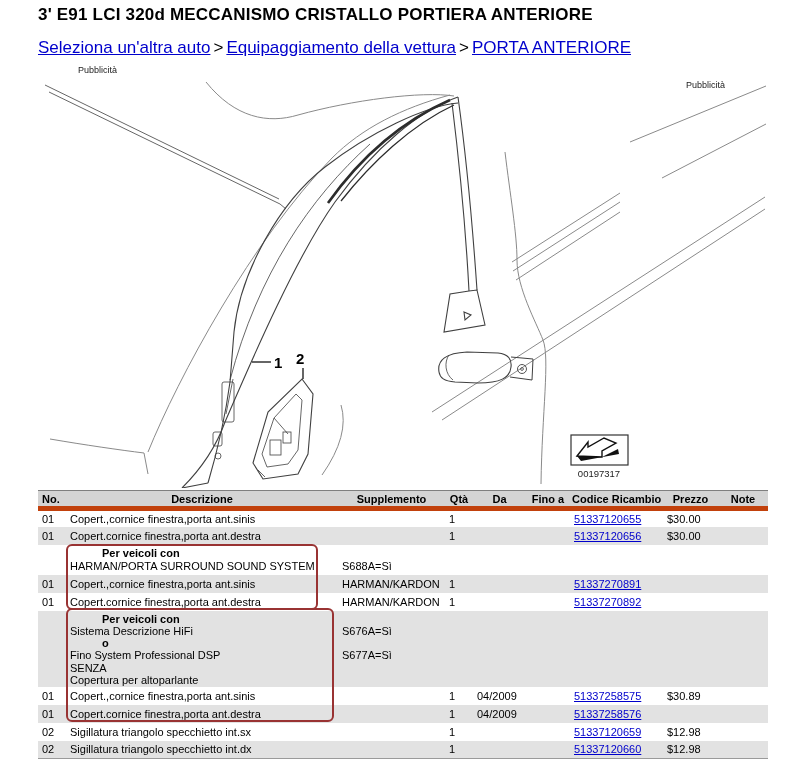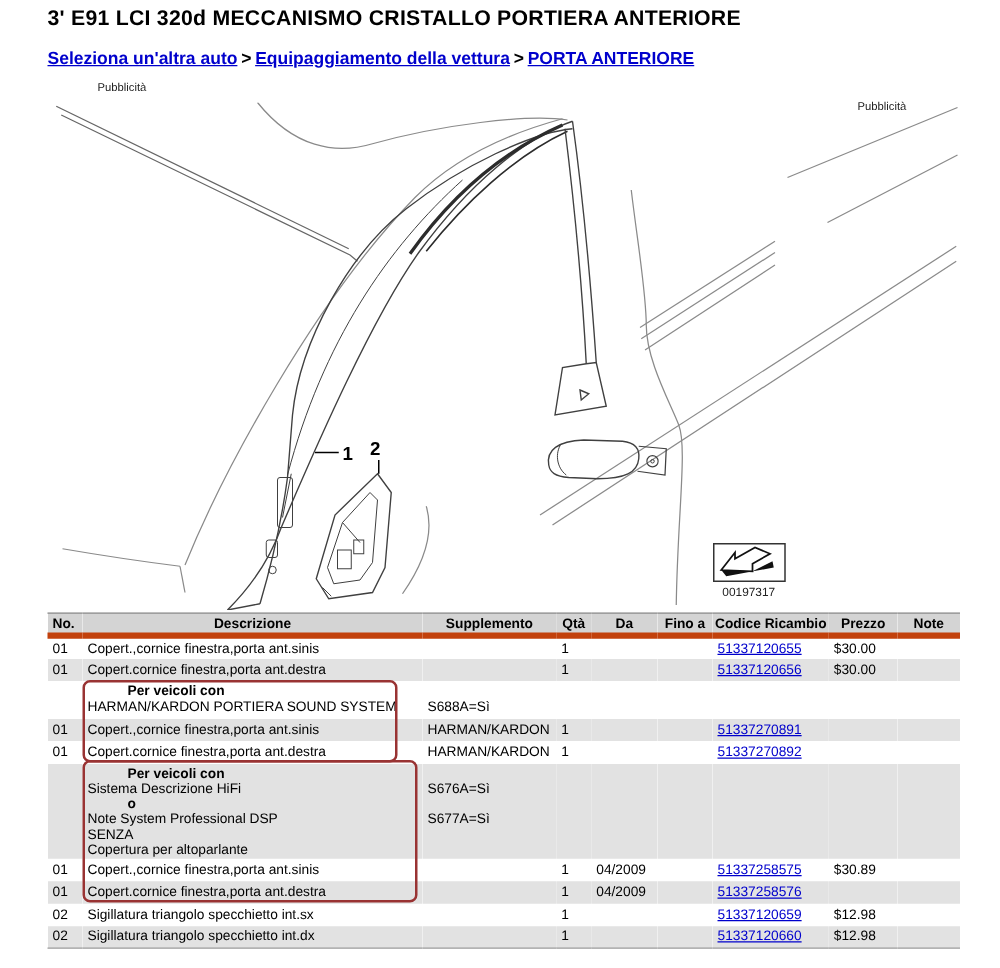--- a/index.html
+++ b/index.html
@@ -1,21 +1,21 @@
 <!DOCTYPE html>
 <html><head>
 <meta charset="utf-8">
 <style>
   * { margin:0; padding:0; box-sizing:border-box; }
   html,body { background:#fff; }
   body { font-family:"Liberation Sans","DejaVu Sans",sans-serif; color:#000; }
   .page { position:relative; width:800px; height:774px; background:#fff; overflow:hidden; }
 
   .title { position:absolute; left:38px; top:5px; font-size:17px; font-weight:bold; letter-spacing:.2px; white-space:nowrap; }
-  .breadcrumb { position:absolute; left:38px; top:38px; font-size:14px; white-space:nowrap;font-weight:bold; }
+  .breadcrumb { position:absolute; left:38px; top:38px; font-size:17px; white-space:nowrap; }
   .breadcrumb a { color:#0000cc; text-decoration:underline; cursor:pointer; }
   .crumb-sep { color:#000; padding:0 3px; }
   .ad-label { position:absolute; font-size:9px; color:#222;margin-left:40px; }
   .ad-left { left:38px; top:65px; }
   .ad-right { left:646px; top:80px; }
 
   .diagram { position:absolute; left:30px; top:82px; width:740px; height:406px; }
   .diagram svg { width:100%; height:100%; }
 
   .parts { position:absolute; left:38px; top:490px; width:730px; }
@@ -188,21 +188,21 @@
         <td></td>
         <td><a>51337120656</a></td>
         <td>$30.00</td>
         <td></td>
       </tr>
 
       <tr class="group g1">
         <td></td>
         <td>
           <span class="gline bold">Per veicoli con</span>
-          <span class="gline">HARMAN/KARDON PORTIERA SOUND SYSTEM</span>
+          <span class="gline">HARMAN/PORTA SURROUND SOUND SYSTEM</span>
         </td>
         <td>
           <span class="gline"></span>
           <span class="gline">S688A=Sì</span>
         </td>
         <td></td>
             <td></td>
             <td></td>
         <td></td>
             <td></td>
@@ -232,21 +232,21 @@
         <td></td>
         <td></td>
       </tr>
 
       <tr class="group g2 shade">
         <td></td>
         <td>
           <span class="gline2 bold">Per veicoli con</span>
           <span class="gline2">Sistema Descrizione HiFi</span>
           <span class="gline2 bold">o</span>
-          <span class="gline2">Note System Professional DSP</span>
+          <span class="gline2">Fino System Professional DSP</span>
           <span class="gline2">SENZA</span>
           <span class="gline2">Copertura per altoparlante</span>
         </td>
         <td>
           <span class="gline2"></span>
           <span class="gline2">S676A=Sì</span>
           <span class="gline2"></span>
           <span class="gline2">S677A=Sì</span>
           <span class="gline2"></span>
           <span class="gline2"></span>

